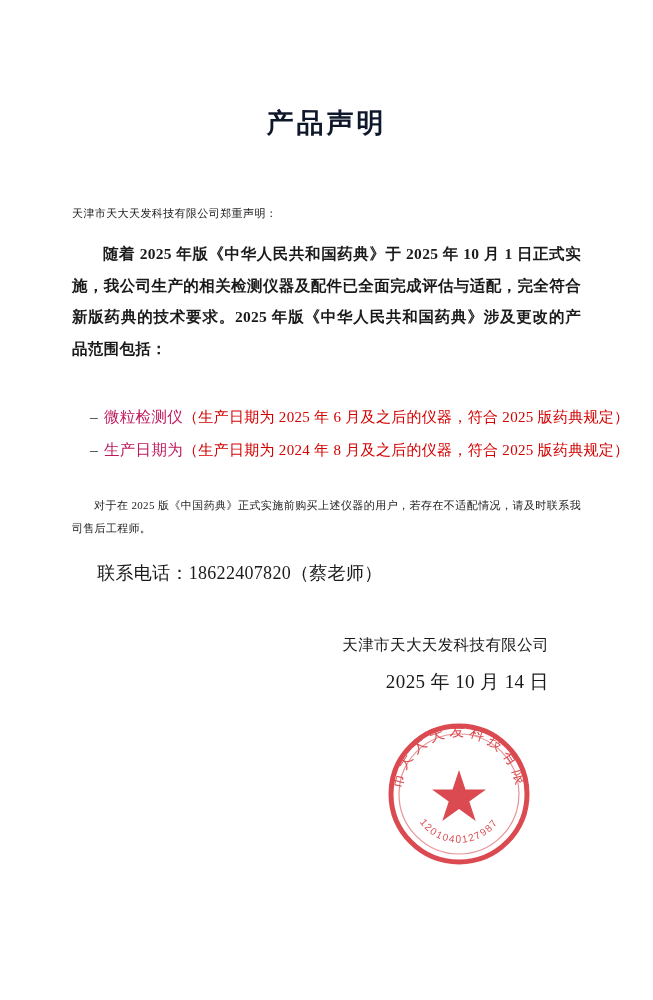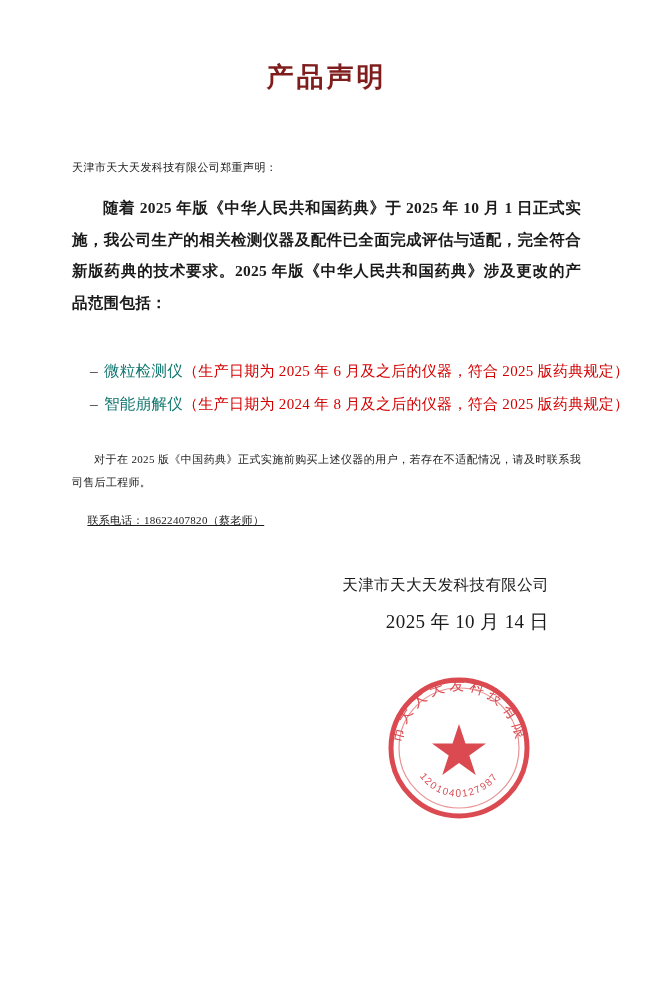--- a/index.html
+++ b/index.html
@@ -18,25 +18,25 @@
   .page {
     position: relative;
     width: 653px;
     height: 1000px;
     box-sizing: border-box;
     padding: 0 72px;
   }
 
   .doc-title {
     text-align: center;
-    color: #7f1d1d;
+    color: #0f172a;
     font-weight: bold;
     font-size: 27px;
     letter-spacing: 3px;
-    margin-top: 59px;
+    margin-top: 105px;
     font-family: "Liberation Serif", serif;
   }
 
   .salutation {
     margin-top: 62px;
     font-size: 11px;
     line-height: 1.9;
     letter-spacing: 0.4px;
   }
 
@@ -59,43 +59,42 @@
     line-height: 2.1;
     letter-spacing: 0.3px;
     padding-left: 18px;
     white-space: nowrap;
   }
   .dash {
     display: inline-block;
     width: 14px;
   }
   .item-name {
-    color: #0f766e;
+    color: #be185d;
   }
   .item-note {
     color: #d40000;
     font-size: 15px;
   }
 
   .closing-para {
     margin-top: 28px;
     font-size: 11px;
     line-height: 2.05;
     text-indent: 2em;
     letter-spacing: 0.3px;
     text-align: justify;
   }
 
   .phone-line {
     margin-top: 16px;
-    font-size: 11px;
+    font-size: 18px;
     line-height: 2.0;
     text-indent: 1.4em;
     letter-spacing: 0.3px;
-    text-decoration: underline;
   }
 
   .sign-block {
     margin-top: 38px;
     text-align: right;
     padding-right: 32px;
     position: relative;
     z-index: 1;
   }
   .sign-company {
@@ -131,21 +130,21 @@
 
   <div class="salutation">天津市天大天发科技有限公司郑重声明：</div>
 
   <div class="body-para">随着 2025 年版《中华人民共和国药典》于 2025 年 10 月 1 日正式实施，我公司生产的相关检测仪器及配件已全面完成评估与适配，完全符合新版药典的技术要求。2025 年版《中华人民共和国药典》涉及更改的产品范围包括：</div>
 
   <div class="list-block">
     <div class="list-item">
       <span class="dash">–</span><span class="item-name">微粒检测仪</span><span class="item-note">（生产日期为 2025 年 6 月及之后的仪器，符合 2025 版药典规定）</span>
     </div>
     <div class="list-item">
-      <span class="dash">–</span><span class="item-name">智能崩解仪</span><span class="item-note">（生产日期为 2024 年 8 月及之后的仪器，符合 2025 版药典规定）</span>
+      <span class="dash">–</span><span class="item-name">生产日期为</span><span class="item-note">（生产日期为 2024 年 8 月及之后的仪器，符合 2025 版药典规定）</span>
     </div>
   </div>
 
   <div class="closing-para">对于在 2025 版《中国药典》正式实施前购买上述仪器的用户，若存在不适配情况，请及时联系我司售后工程师。</div>
 
   <div class="phone-line">联系电话：18622407820（蔡老师）</div>
 
   <div class="sign-block">
     <div class="sign-company">天津市天大天发科技有限公司</div>
     <div class="sign-date">2025 年 10 月 14 日</div>

